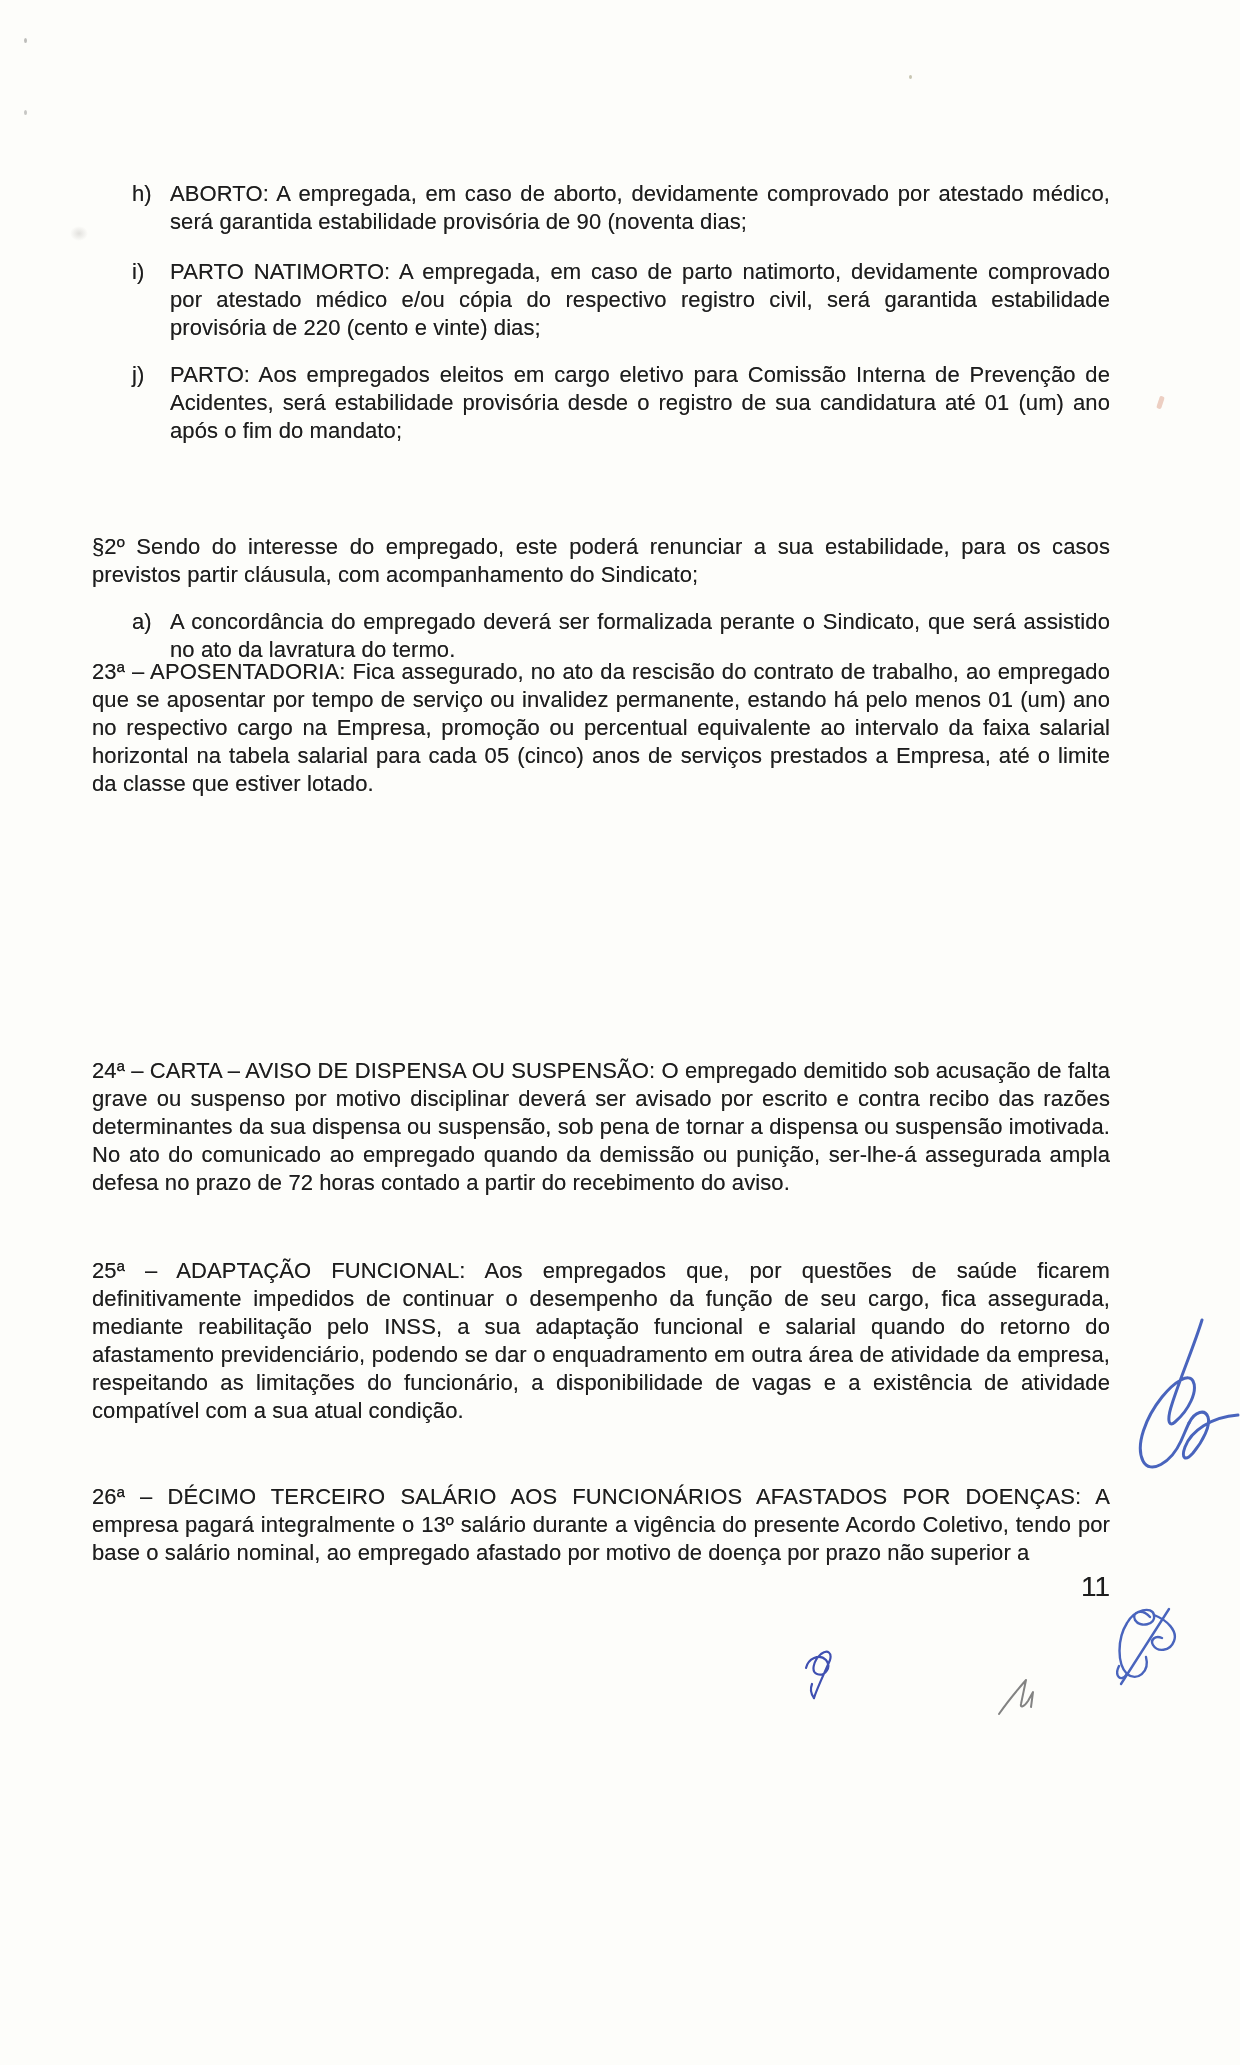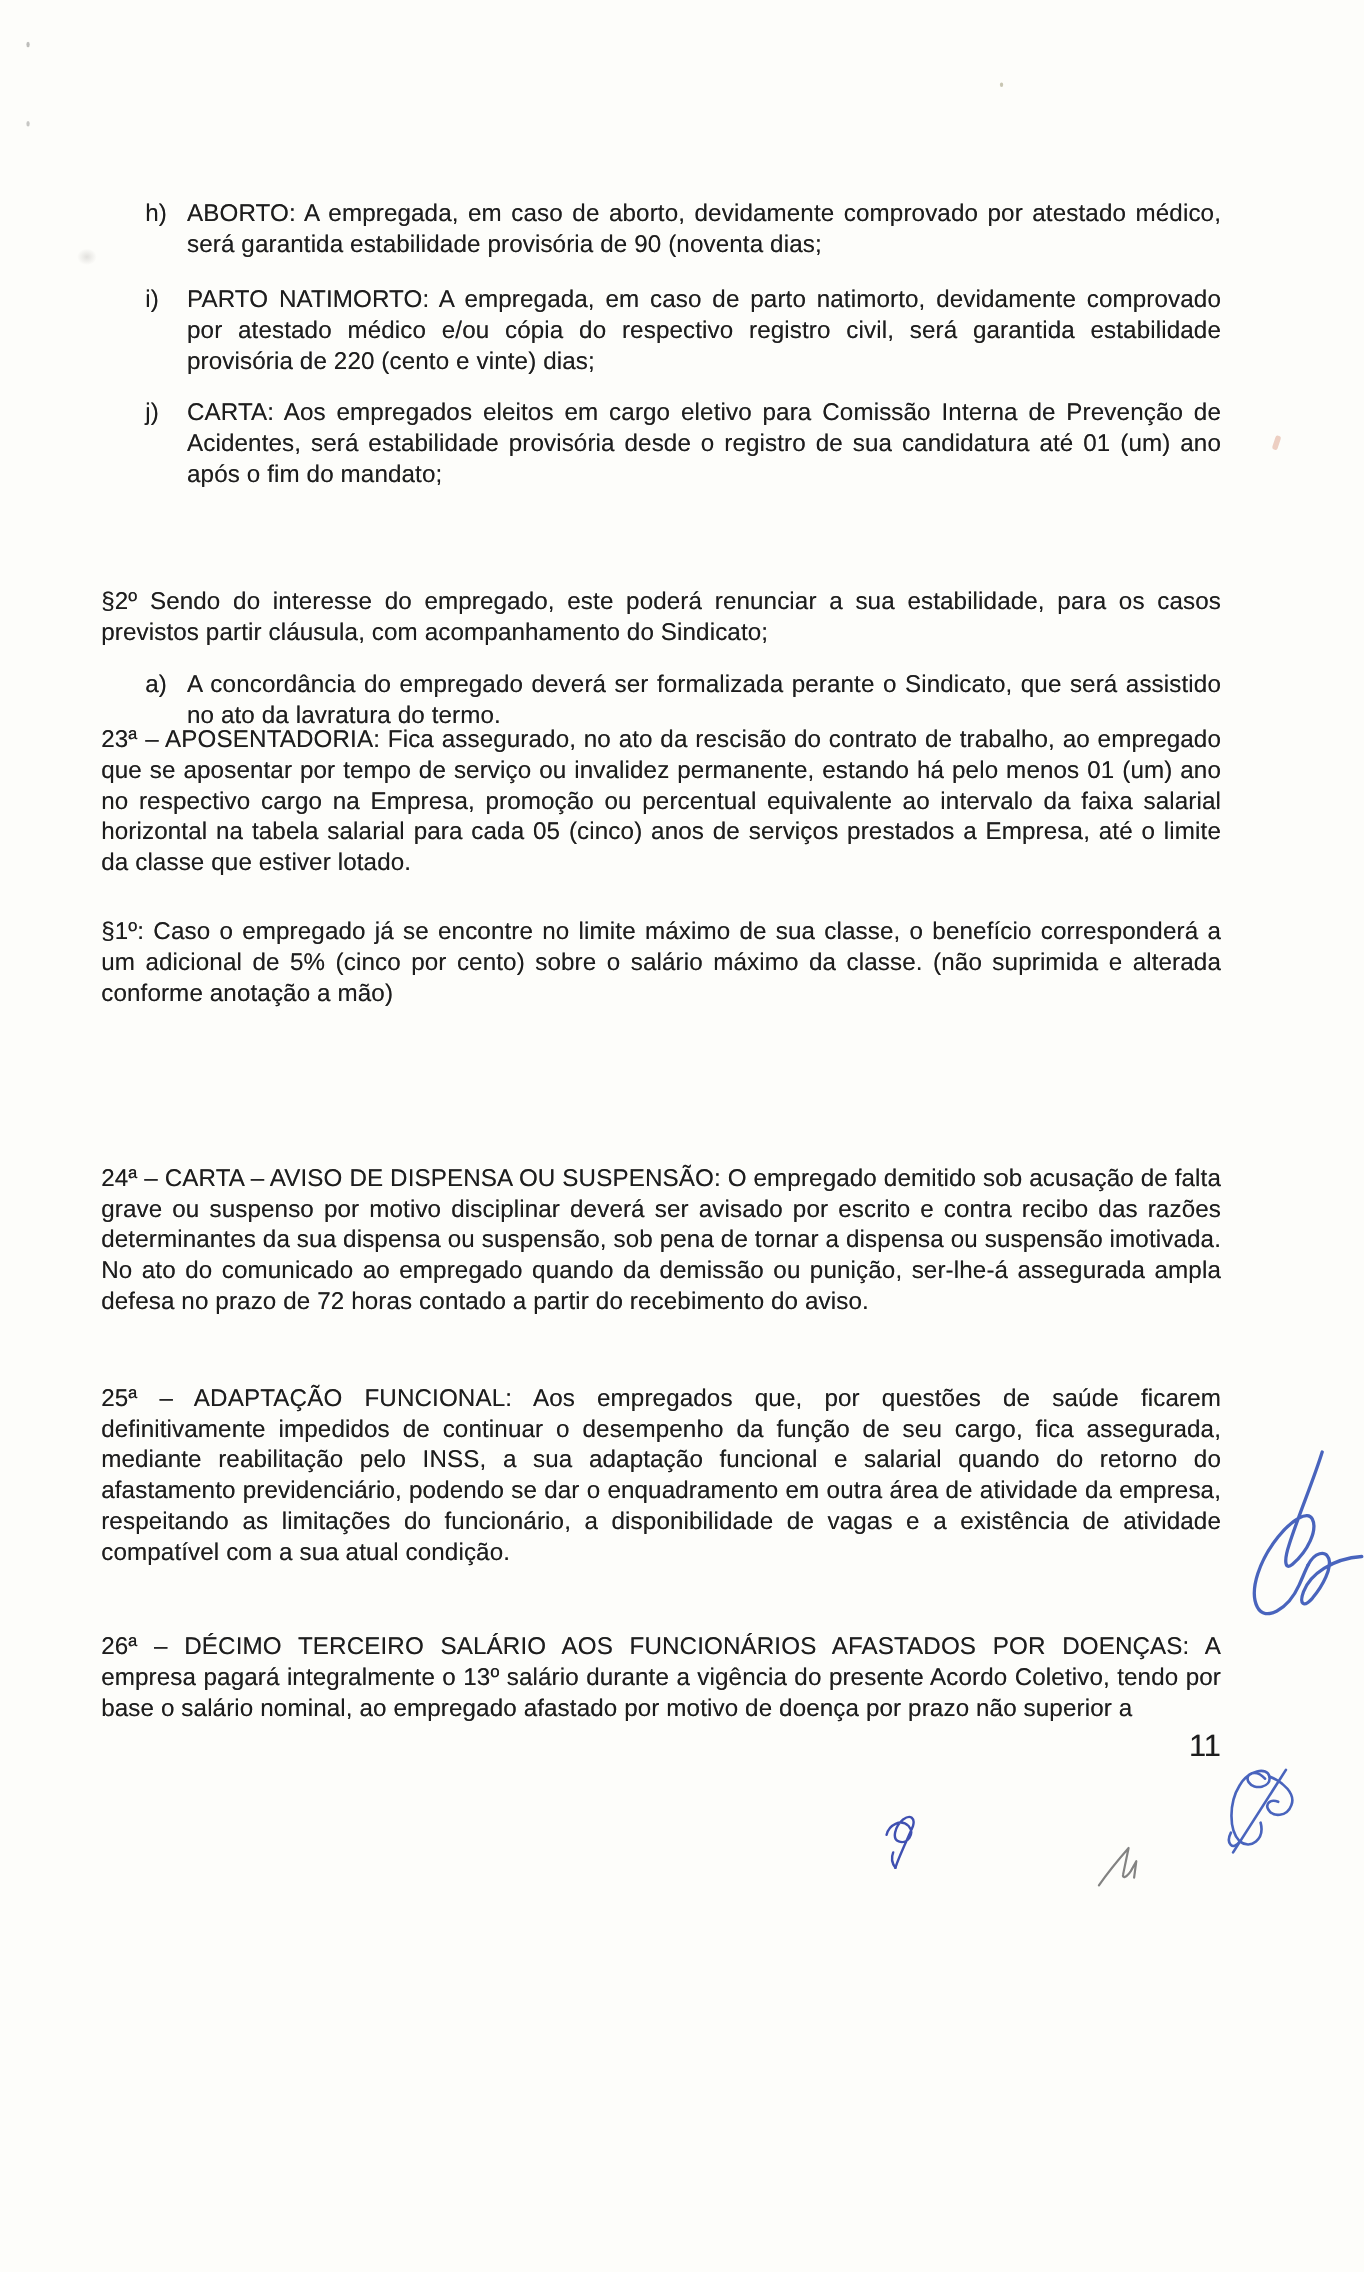--- a/index.html
+++ b/index.html
@@ -78,40 +78,37 @@
     <div class="btext"><b>ABORTO:</b><span> A empregada, em caso de aborto, devidamente comprovado por atestado médico, será garantida estabilidade provisória de 90 (noventa dias;</span></div>
   </div>
 
   <div class="block list" style="top:258px">
     <span class="marker">i)</span>
     <div class="btext"><b>PARTO NATIMORTO:</b><span> A empregada, em caso de parto natimorto, devidamente comprovado por atestado médico e/ou cópia do respectivo registro civil, será garantida estabilidade provisória de 220 (cento e vinte) dias;</span></div>
   </div>
 
   <div class="block list" style="top:361px">
     <span class="marker">j)</span>
-    <div class="btext"><b>CARTA:</b><span> Aos empregados eleitos em cargo eletivo para Comissão Interna de Prevenção de Acidentes, será estabilidade provisória desde o registro de sua candidatura até 01 (um) ano após o fim do mandato;</span></div>
+    <div class="btext"><b>PARTO:</b><span> Aos empregados eleitos em cargo eletivo para Comissão Interna de Prevenção de Acidentes, será estabilidade provisória desde o registro de sua candidatura até 01 (um) ano após o fim do mandato;</span></div>
   </div>
 
 
   <div class="block flush" style="top:533px">
     <span>§2º Sendo do interesse do empregado, este poderá renunciar a sua estabilidade, para os casos previstos partir cláusula, com acompanhamento do Sindicato;</span>
   </div>
 
   <div class="block list" style="top:608px">
     <span class="marker">a)</span>
     <div class="btext"><span>A concordância do empregado deverá ser formalizada perante o Sindicato, que será assistido no ato da lavratura do termo.</span></div>
   </div>
 
   <div class="block flush" style="top:658px">
     <b>23ª – APOSENTADORIA:</b><span> Fica assegurado, no ato da rescisão do contrato de trabalho, ao empregado que se aposentar por tempo de serviço ou invalidez permanente, estando há pelo menos 01 (um) ano no respectivo cargo na Empresa, promoção ou percentual equivalente ao intervalo da faixa salarial horizontal na tabela salarial para cada 05 (cinco) anos de serviços prestados a Empresa, até o limite da classe que estiver lotado.</span>
   </div>
 
-  <div class="block flush" style="top:833px">
-    <span>§1º: Caso o empregado já se encontre no limite máximo de sua classe, o benefício corresponderá a um adicional de 5% (cinco por cento) sobre o salário máximo da classe. (não suprimida e alterada conforme anotação a mão)</span>
-  </div>
 
 
   <div class="block flush" style="top:1057px">
     <b>24ª – CARTA – AVISO DE DISPENSA OU SUSPENSÃO:</b><span> O empregado demitido sob acusação de falta grave ou suspenso por motivo disciplinar deverá ser avisado por escrito e contra recibo das razões determinantes da sua dispensa ou suspensão, sob pena de tornar a dispensa ou suspensão imotivada. No ato do comunicado ao empregado quando da demissão ou punição, ser-lhe-á assegurada ampla defesa no prazo de 72 horas contado a partir do recebimento do aviso.</span>
   </div>
 
   <div class="block flush" style="top:1257px">
     <b>25ª – ADAPTAÇÃO FUNCIONAL:</b><span> Aos empregados que, por questões de saúde ficarem definitivamente impedidos de continuar o desempenho da função de seu cargo, fica assegurada, mediante reabilitação pelo INSS, a sua adaptação funcional e salarial quando do retorno do afastamento previdenciário, podendo se dar o enquadramento em outra área de atividade da empresa, respeitando as limitações do funcionário, a disponibilidade de vagas e a existência de atividade compatível com a sua atual condição.</span>
   </div>
 

